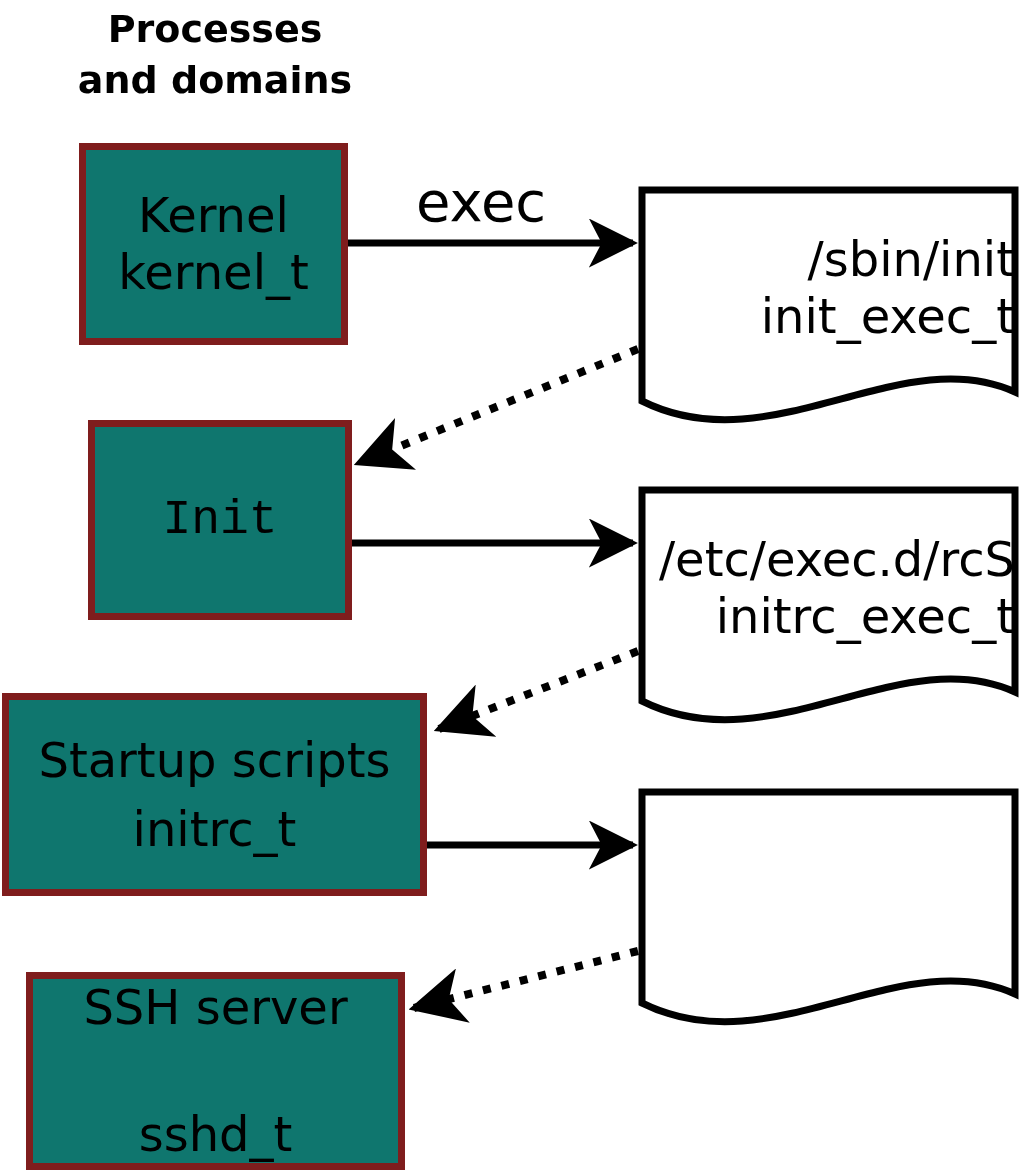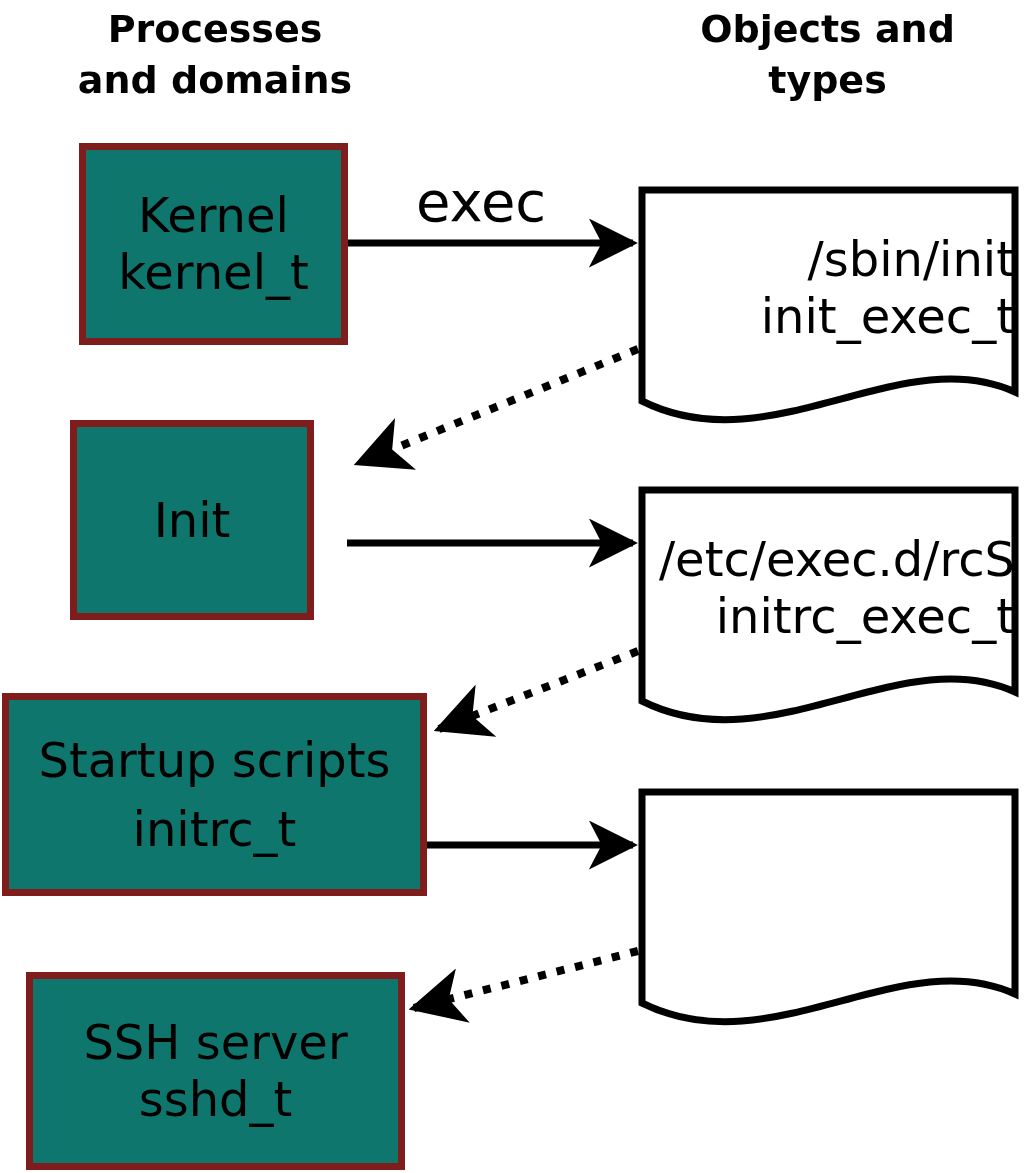--- a/index.html
+++ b/index.html
@@ -41,23 +41,23 @@
     background: #0f766e;
     display: flex;
     flex-direction: column;
     align-items: center;
     justify-content: center;
     font-size: 48px;
     line-height: 57px;
     text-align: center;
   }
   .pbox-kernel  { left: 79px; top: 143px; width: 269px; height: 202px; }
-  .pbox-init    { left: 70px; top: 420px; width: 244px; height: 200px; }
+  .pbox-init    { left: 88px; top: 420px; width: 264px; height: 200px; font-family: Liberation Mono, monospace; }
   .pbox-startup { left: 2px;  top: 693px; width: 425px; height: 203px; gap: 12px; }
-  .pbox-sshd    { left: 26px; top: 972px; width: 379px; height: 198px; }
+  .pbox-sshd    { left: 26px; top: 972px; width: 379px; height: 198px; justify-content: space-between; }
   .doctext {
     position: absolute;
     left: 642px;
     width: 373px;
     height: 196px;
     display: flex;
     flex-direction: column;
     align-items: flex-end;
     justify-content: center;
     font-size: 48px;
@@ -98,22 +98,20 @@
     <line x1="347" y1="543" x2="633" y2="543" stroke="#000000" stroke-width="7" marker-end="url(#stealth)"></line>
     <line x1="427" y1="845" x2="633" y2="845" stroke="#000000" stroke-width="7" marker-end="url(#stealth)"></line>
 
     <line x1="638" y1="349" x2="359" y2="463" stroke="#000000" stroke-width="8" stroke-dasharray="8 11" marker-end="url(#stealth)"></line>
     <line x1="638" y1="651" x2="439" y2="729" stroke="#000000" stroke-width="8" stroke-dasharray="8 11" marker-end="url(#stealth)"></line>
     <line x1="638" y1="951" x2="414" y2="1008" stroke="#000000" stroke-width="8" stroke-dasharray="8 11" marker-end="url(#stealth)"></line>
   </svg>
 
   <div class="hdr hdr-left">Processes
 and domains</div>
-  <div class="hdr hdr-right">Objects and
-types</div>
 
   <div class="pbox pbox-kernel">
     <div>Kernel</div>
     <div>kernel_t</div>
   </div>
   <div class="pbox pbox-init">
     <div>Init</div>
   </div>
   <div class="pbox pbox-startup">
     <div>Startup scripts</div>

